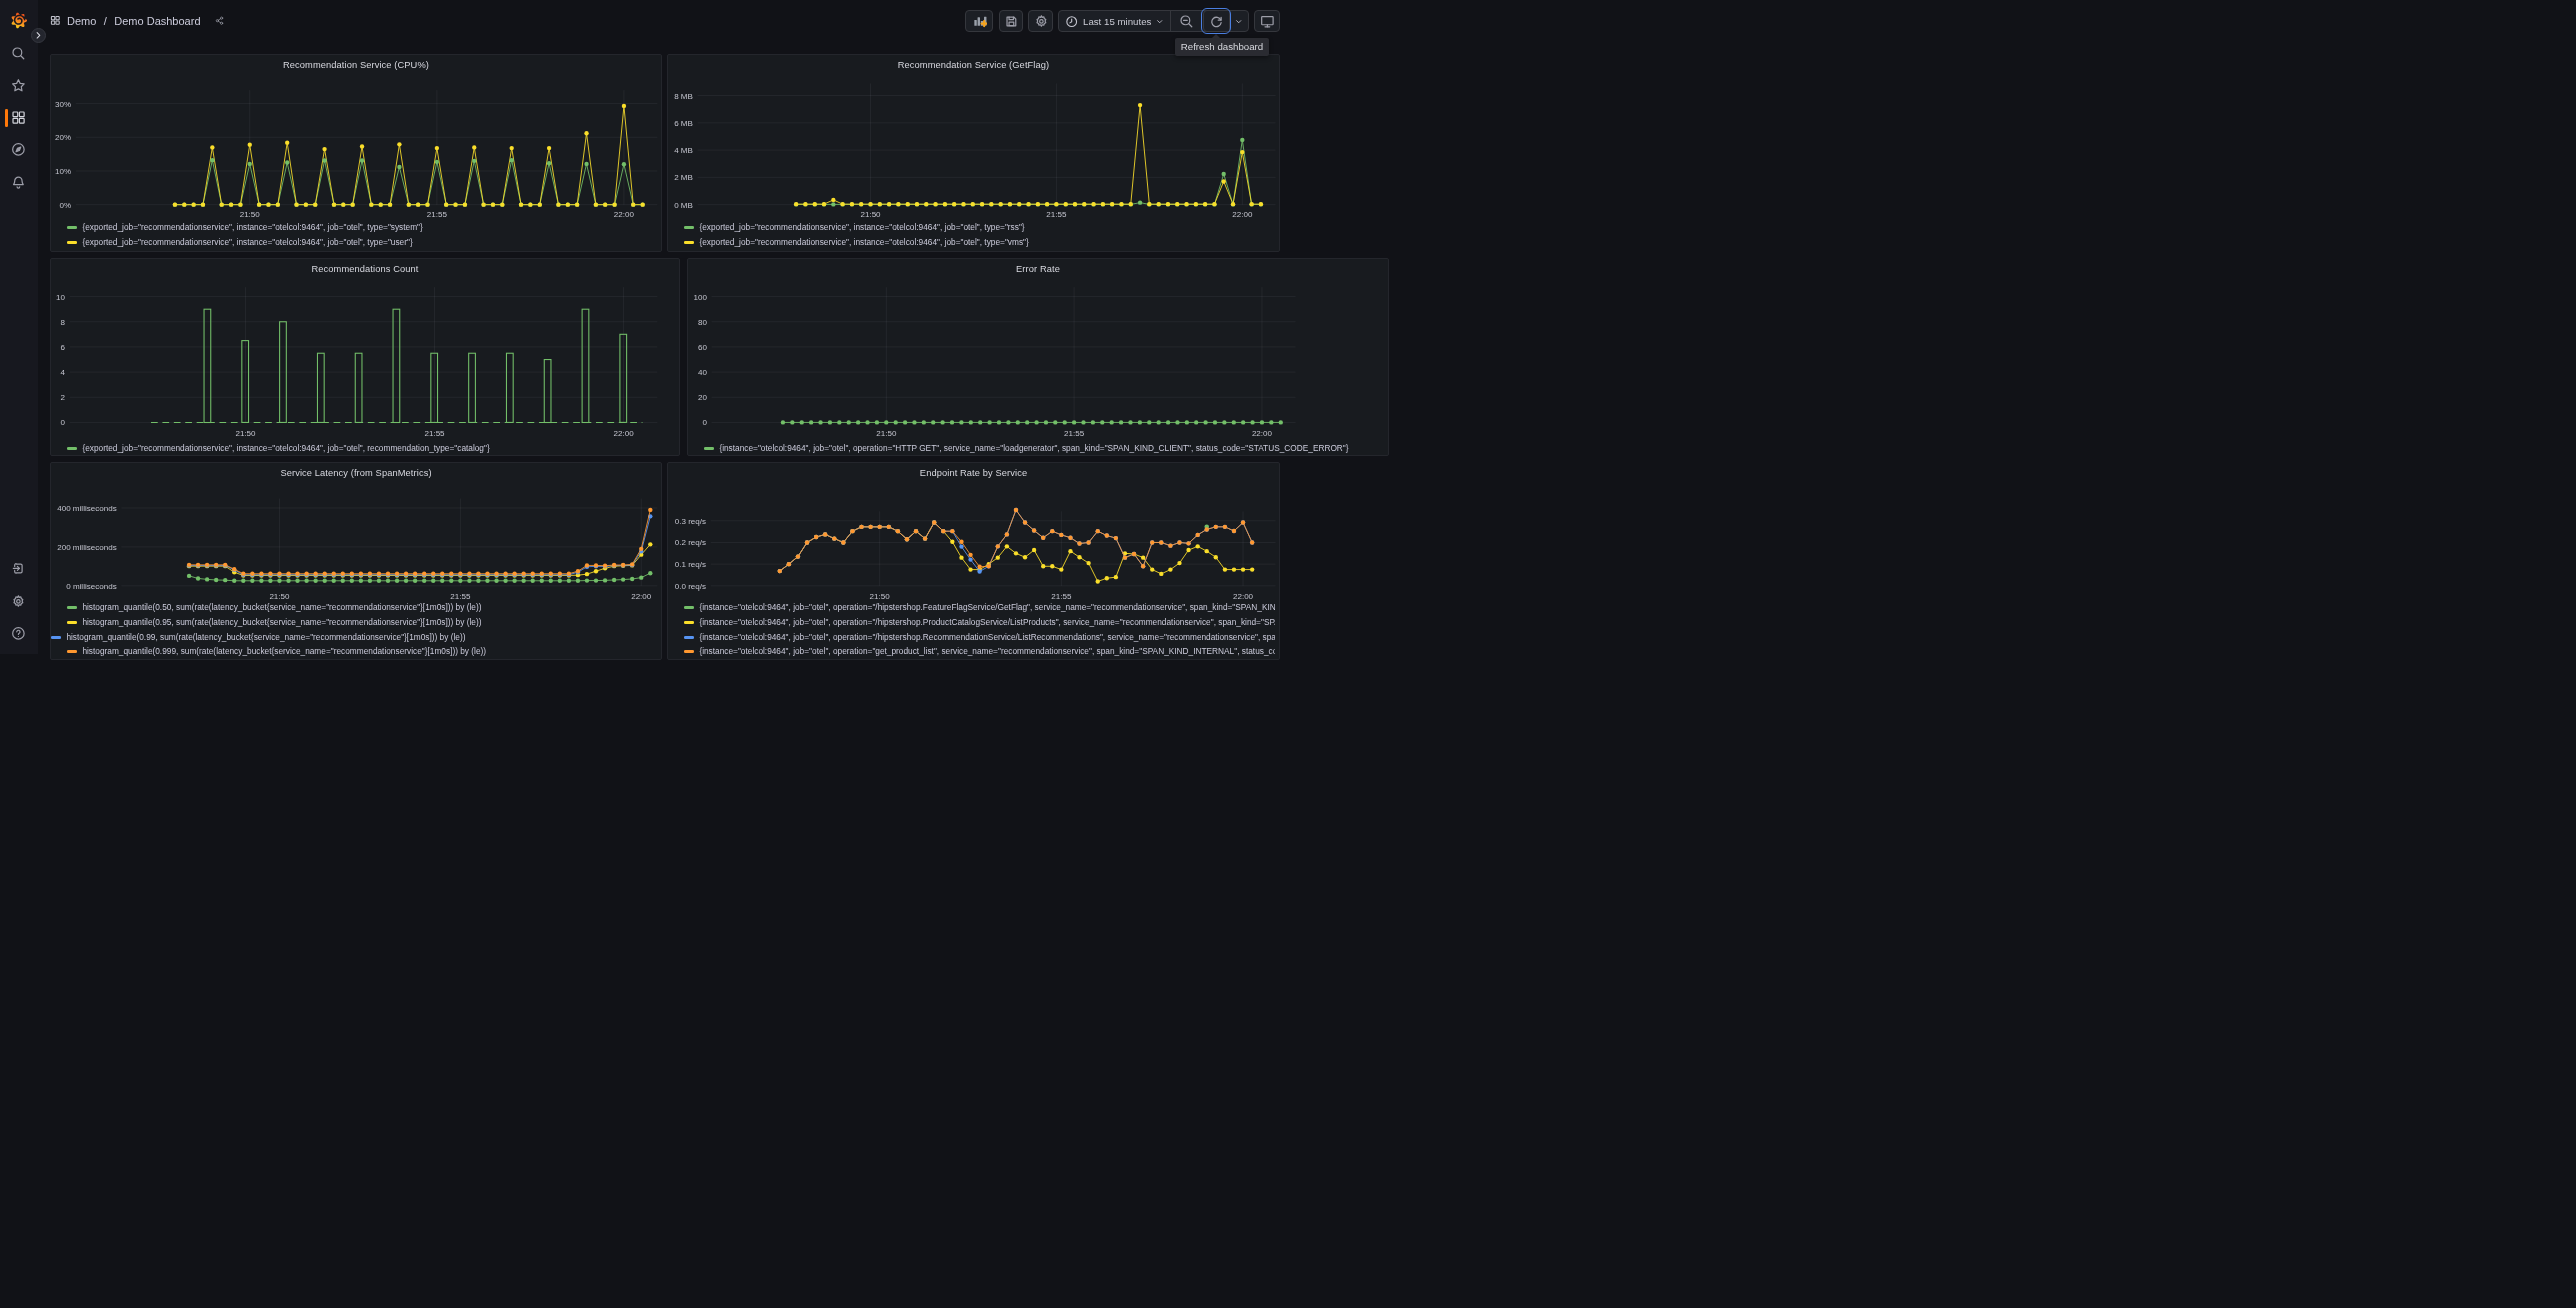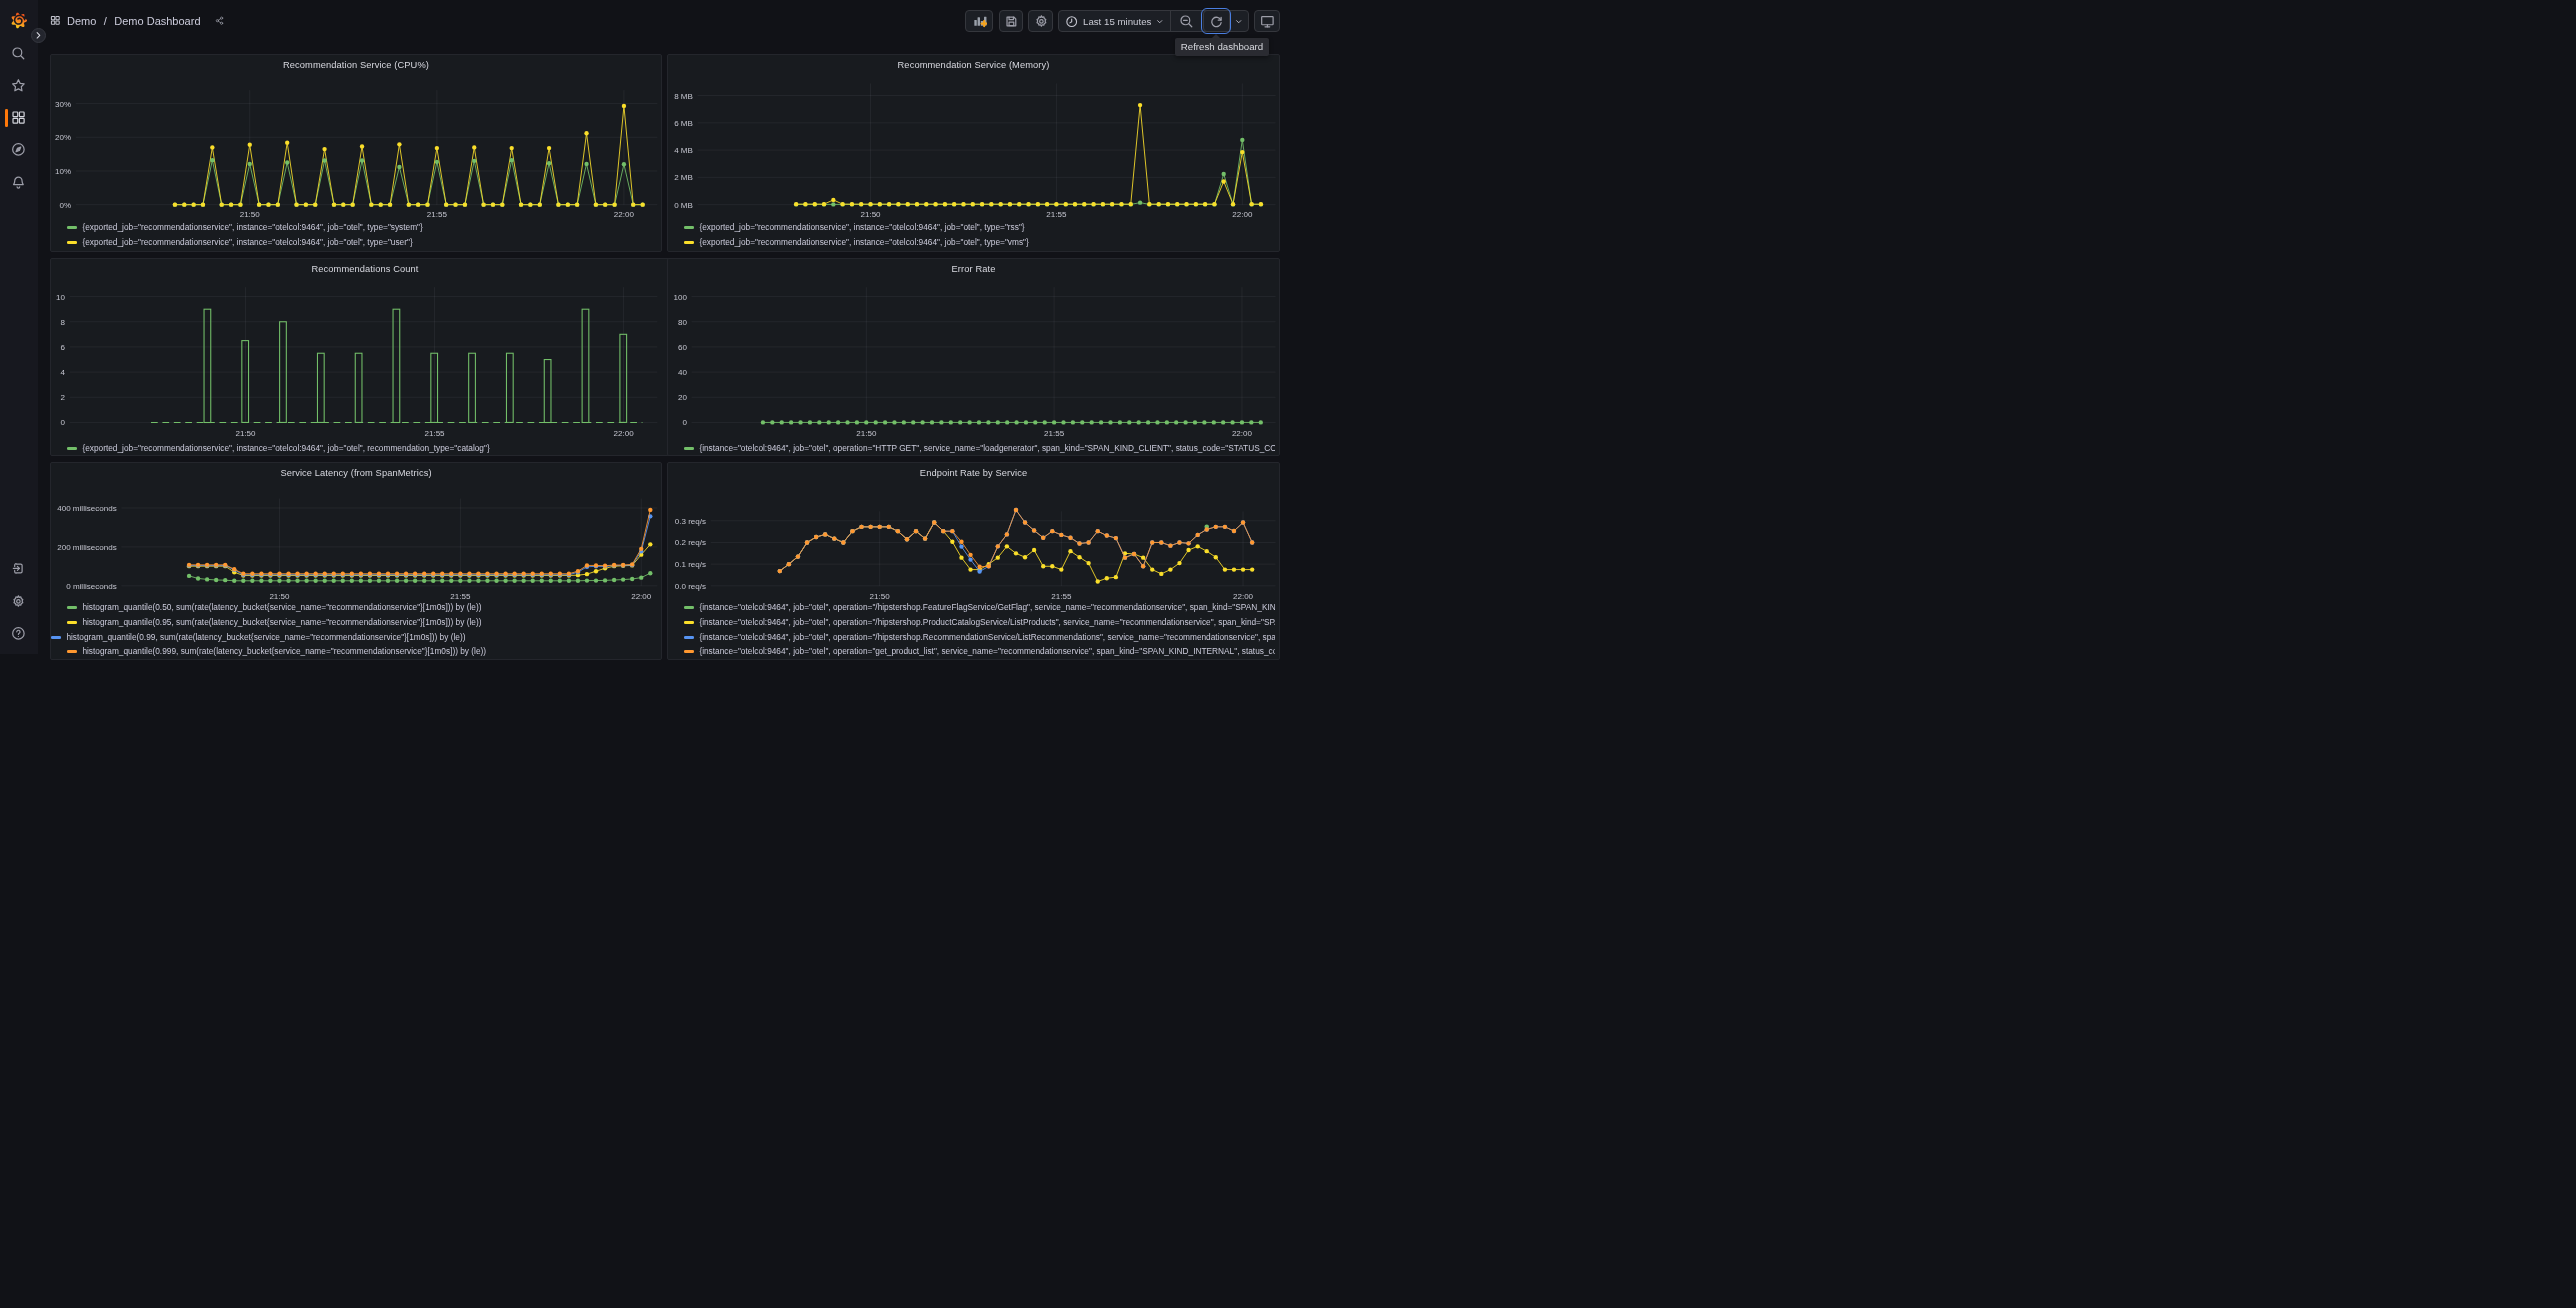--- a/index.html
+++ b/index.html
@@ -257,21 +257,21 @@
       <circle cx="825.3" cy="223" r="3.25" fill="#FADE2A"></circle>
       <circle cx="839.3" cy="223" r="3.25" fill="#FADE2A"></circle>
       <circle cx="853.2" cy="75.9" r="3.25" fill="#FADE2A"></circle>
       <circle cx="867.1" cy="223" r="3.25" fill="#FADE2A"></circle>
       <circle cx="881.1" cy="223" r="3.25" fill="#FADE2A"></circle>
     </svg>
     <div class="leg" style="left:16px;top:167px;right:4px"><span class="lm" style="background:#73BF69"></span>{exported_job="recommendationservice", instance="otelcol:9464", job="otel", type="system"}</div>
     <div class="leg" style="left:16px;top:182px;right:4px"><span class="lm" style="background:#FADE2A"></span>{exported_job="recommendationservice", instance="otelcol:9464", job="otel", type="user"}</div>
   </div>
 <div class="panel" style="left:667px;top:54px;width:613px;height:198px">
-    <div class="ptitle" style="top:4.7px">Recommendation Service (Memory)</div>
+    <div class="ptitle" style="top:4.7px">Recommendation Service (GetFlag)</div>
     <svg width="613" height="198" viewBox="0 0 913 295" style="position:absolute;left:0;top:0">
       <line x1="44" y1="223" x2="905" y2="223" stroke="rgba(204,204,220,0.10)" stroke-width="1"></line>
       <line x1="44" y1="182.3" x2="905" y2="182.3" stroke="rgba(204,204,220,0.10)" stroke-width="1"></line>
       <line x1="44" y1="141.7" x2="905" y2="141.7" stroke="rgba(204,204,220,0.10)" stroke-width="1"></line>
       <line x1="44" y1="101.1" x2="905" y2="101.1" stroke="rgba(204,204,220,0.10)" stroke-width="1"></line>
       <line x1="44" y1="60.4" x2="905" y2="60.4" stroke="rgba(204,204,220,0.10)" stroke-width="1"></line>
       <line x1="301.6" y1="42.4" x2="301.6" y2="223" stroke="rgba(204,204,220,0.10)" stroke-width="1"></line>
       <line x1="578.5" y1="42.4" x2="578.5" y2="223" stroke="rgba(204,204,220,0.10)" stroke-width="1"></line>
       <line x1="855.5" y1="42.4" x2="855.5" y2="223" stroke="rgba(204,204,220,0.10)" stroke-width="1"></line>
       <text x="37" y="227.5" text-anchor="end" class="ax">0 MB</text>
@@ -420,21 +420,21 @@
       <rect x="509.2" y="74.8" width="10" height="168.8" fill="none" stroke="#73BF69" stroke-width="1.6"></rect>
       <rect x="565.5" y="140.4" width="10" height="103.1" fill="none" stroke="#73BF69" stroke-width="1.6"></rect>
       <rect x="621.9" y="140.4" width="10" height="103.1" fill="none" stroke="#73BF69" stroke-width="1.6"></rect>
       <rect x="678.2" y="140.4" width="10" height="103.1" fill="none" stroke="#73BF69" stroke-width="1.6"></rect>
       <rect x="734.5" y="149.8" width="10" height="93.8" fill="none" stroke="#73BF69" stroke-width="1.6"></rect>
       <rect x="790.9" y="74.8" width="10" height="168.8" fill="none" stroke="#73BF69" stroke-width="1.6"></rect>
       <rect x="847.2" y="112.2" width="10" height="131.2" fill="none" stroke="#73BF69" stroke-width="1.6"></rect>
     </svg>
     <div class="leg" style="left:16px;top:184px;right:4px"><span class="lm" style="background:#73BF69"></span>{exported_job="recommendationservice", instance="otelcol:9464", job="otel", recommendation_type="catalog"}</div>
   </div>
-<div class="panel" style="left:667px;top:258px;width:613px;height:198px">
+<div class="panel" style="left:687px;top:258px;width:702px;height:198px">
     <div class="ptitle" style="top:4.7px">Error Rate</div>
     <svg width="613" height="198" viewBox="0 0 913 295" style="position:absolute;left:0;top:0">
       <line x1="35" y1="243.5" x2="905" y2="243.5" stroke="rgba(204,204,220,0.10)" stroke-width="1"></line>
       <line x1="35" y1="206" x2="905" y2="206" stroke="rgba(204,204,220,0.10)" stroke-width="1"></line>
       <line x1="35" y1="168.5" x2="905" y2="168.5" stroke="rgba(204,204,220,0.10)" stroke-width="1"></line>
       <line x1="35" y1="131" x2="905" y2="131" stroke="rgba(204,204,220,0.10)" stroke-width="1"></line>
       <line x1="35" y1="93.5" x2="905" y2="93.5" stroke="rgba(204,204,220,0.10)" stroke-width="1"></line>
       <line x1="35" y1="56" x2="905" y2="56" stroke="rgba(204,204,220,0.10)" stroke-width="1"></line>
       <line x1="295.3" y1="42" x2="295.3" y2="243.5" stroke="rgba(204,204,220,0.10)" stroke-width="1"></line>
       <line x1="575.1" y1="42" x2="575.1" y2="243.5" stroke="rgba(204,204,220,0.10)" stroke-width="1"></line>

